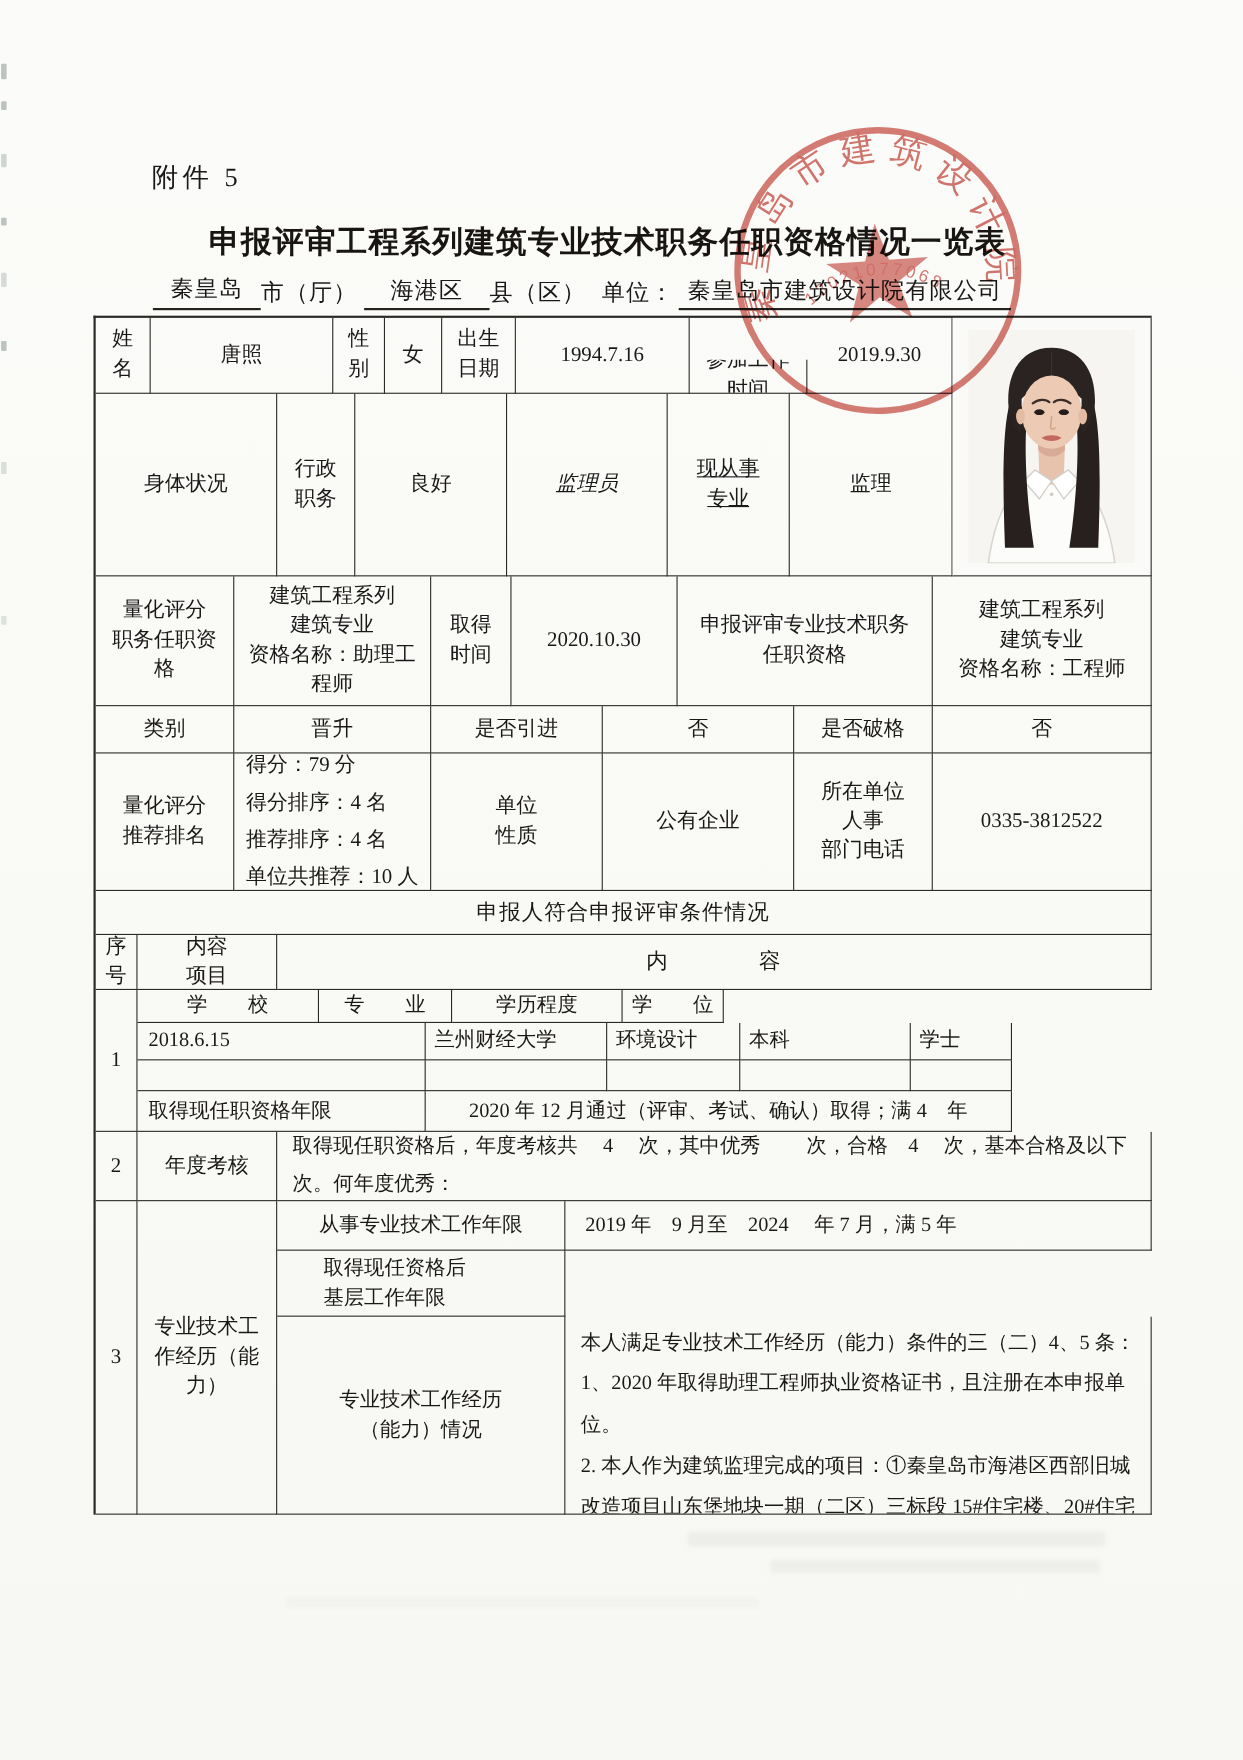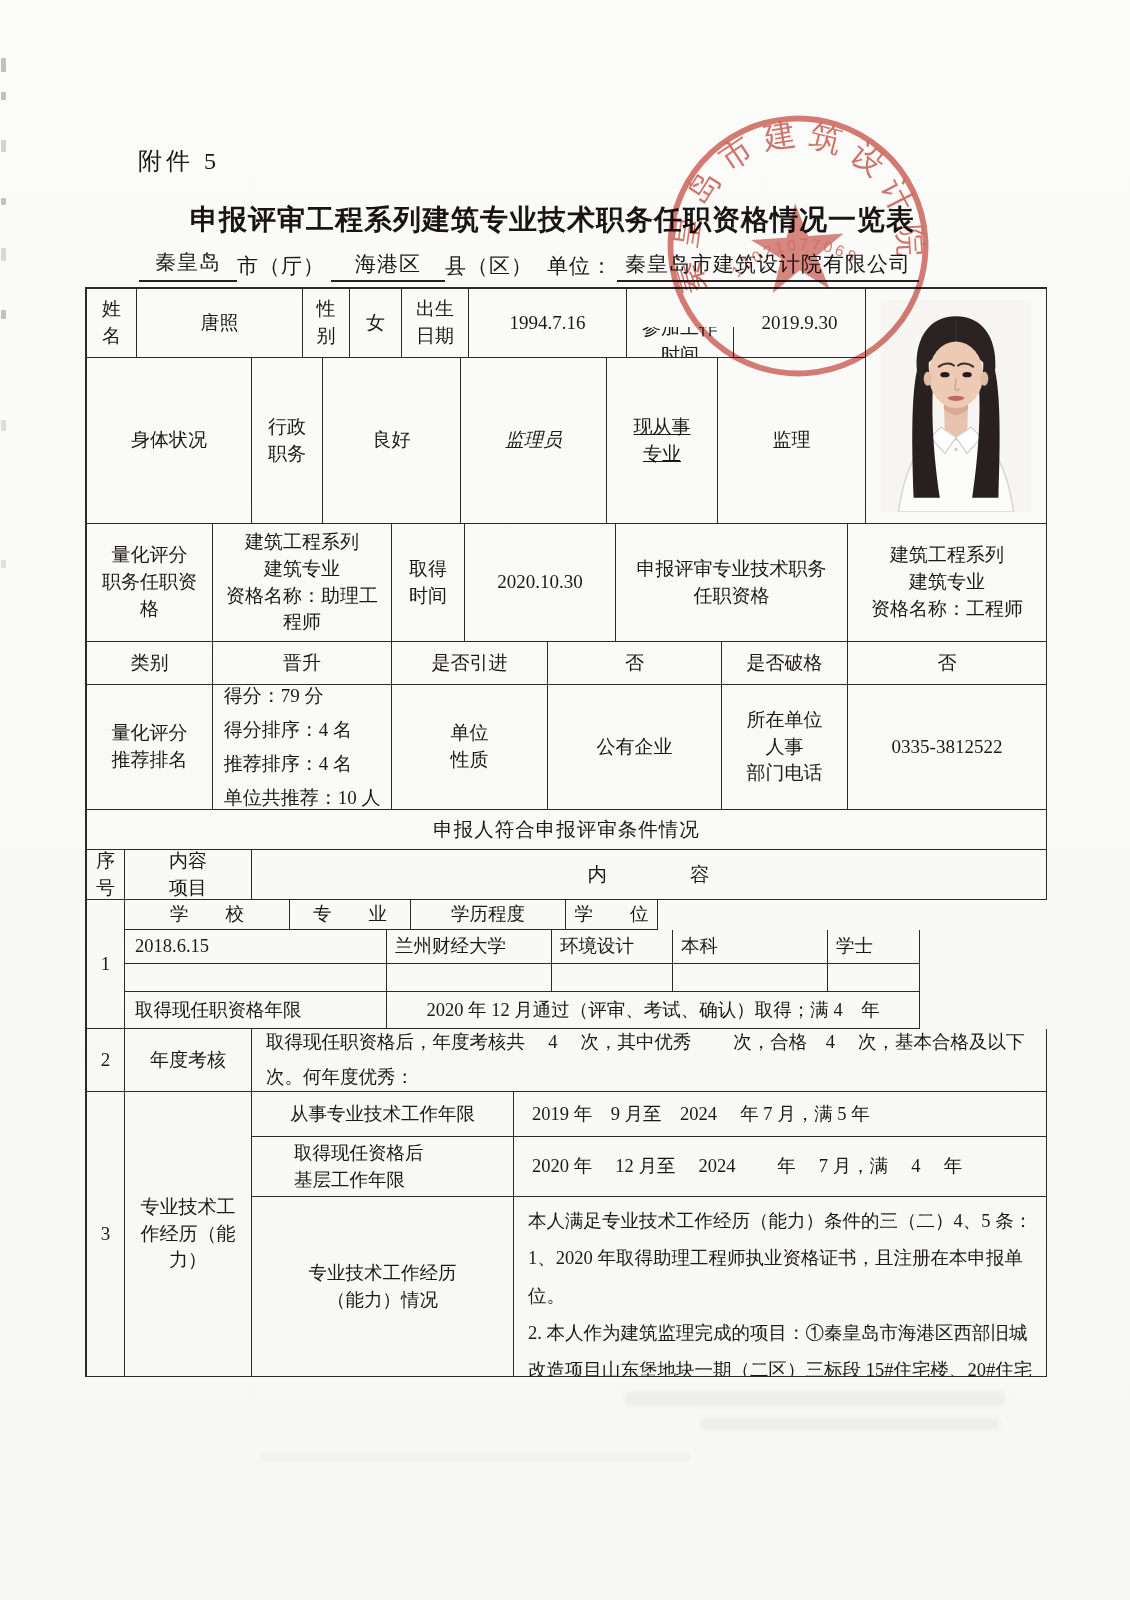--- a/index.html
+++ b/index.html
@@ -258,21 +258,20 @@
 作经历（能
 力）</div>
       <div class="stack" style="width:795px;">
         <div class="row" style="height:45px;">
           <div class="c small" style="width:262px;">从事专业技术工作年限</div>
           <div class="c small val-l" style="width:533px;">2019 年　9 月至　2024　 年 7 月，满 5 年</div>
         </div>
         <div class="row" style="height:60px;">
           <div class="c small lab-l" style="width:262px;">取得现任资格后
 基层工作年限</div>
-          <div class="c small val-l" style="width:533px;">2020 年　 12 月至　 2024　　 年　 7 月，满　 4　 年</div>
         </div>
         <div class="row" style="height:180px;">
           <div class="c small" style="width:262px;">专业技术工作经历
 （能力）情况</div>
           <div class="c longtext" style="width:533px;">本人满足专业技术工作经历（能力）条件的三（二）4、5 条：
 1、2020 年取得助理工程师执业资格证书，且注册在本申报单位。
 2. 本人作为建筑监理完成的项目：①秦皇岛市海港区西部旧城改造项目山东堡地块一期（二区）三标段 15#住宅楼、20#住宅楼（大型）②宏兴如是海国际滨海度假区地块三（大型）</div>
         </div>
       </div>
     </div>

